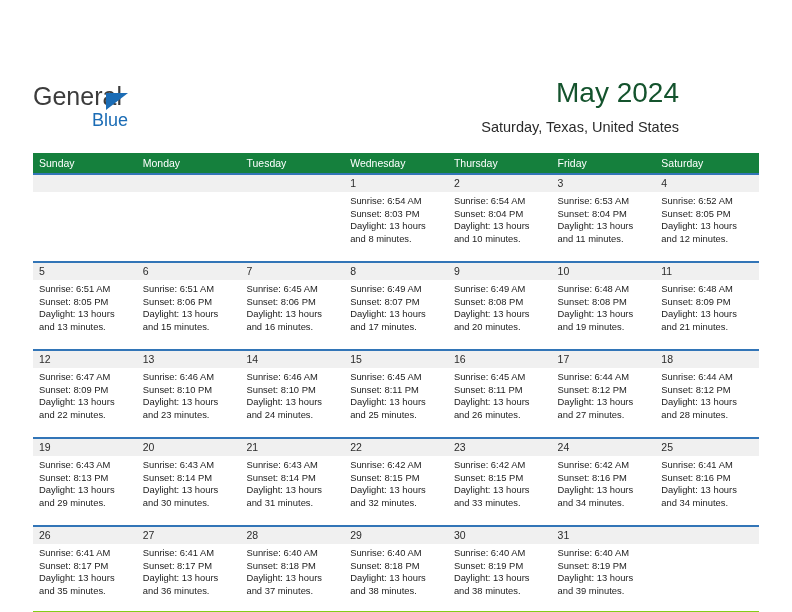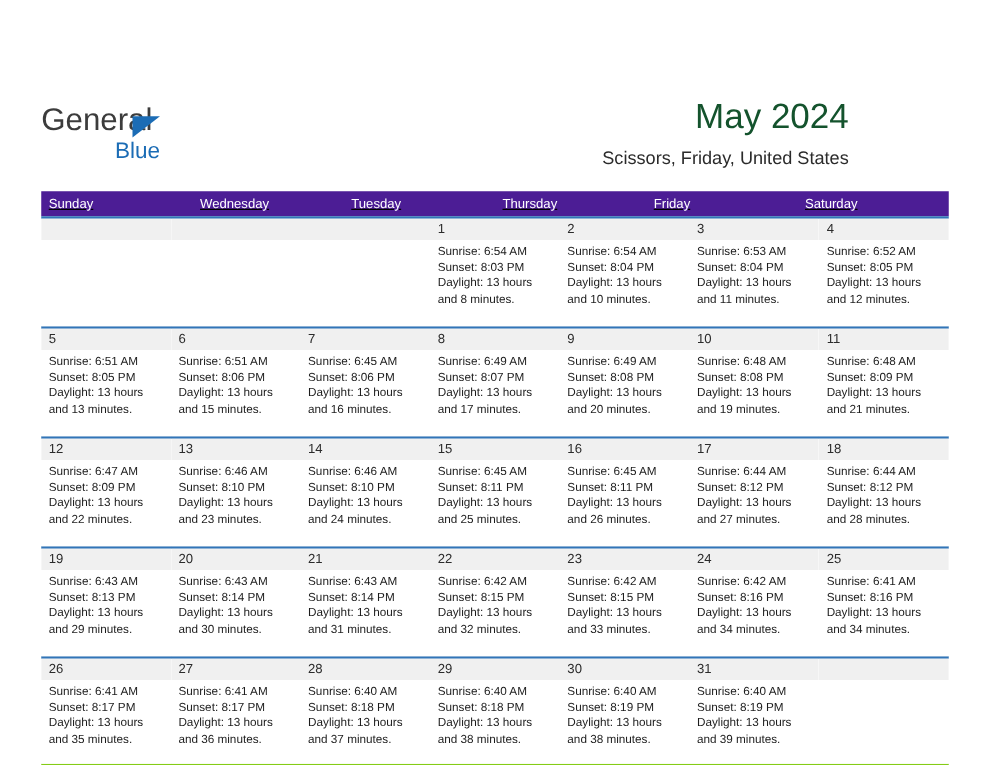--- a/index.html
+++ b/index.html
@@ -90,23 +90,22 @@
 
   
   .calendar {
     position: absolute;
     left: 33px;
     top: 105px;
     width: 726px;
   }
   .weekdays {
     display: flex;
-    background: #4c1d95;
+    background: #15803d;
     height: 20px;
-    text-decoration: underline;
   }
   .weekday {
     flex: 1 1 0;
     color: #ffffff;
     font-size: 10.5px;
     line-height: 20px;
     padding-left: 6px;
     box-sizing: border-box;
     white-space: nowrap;
     overflow: hidden;
@@ -158,30 +157,31 @@
   <div class="header">
 
     <div class="brand">
       <span class="brand-general">General</span>
       <span class="brand-triangle"></span>
       <span class="brand-blue">Blue</span>
     </div>
 
     <div class="title-block">
       <h1 class="cal-title">May 2024</h1>
-      <p class="cal-location">Scissors, Friday, United States</p>
+      <p class="cal-location">Saturday, Texas, United States</p>
     </div>
 
   </div>
 
   <div class="calendar">
     <div class="weekdays">
         <div class="weekday">Sunday</div>
+        <div class="weekday">Monday</div>
+        <div class="weekday">Tuesday</div>
         <div class="weekday">Wednesday</div>
-        <div class="weekday">Tuesday</div>
         <div class="weekday">Thursday</div>
         <div class="weekday">Friday</div>
         <div class="weekday">Saturday</div>
       </div>
     <div id="weeks-container">
         <div class="week">
           <div class="day empty">
             <div class="day-number"></div>
           </div>
           <div class="day empty">

